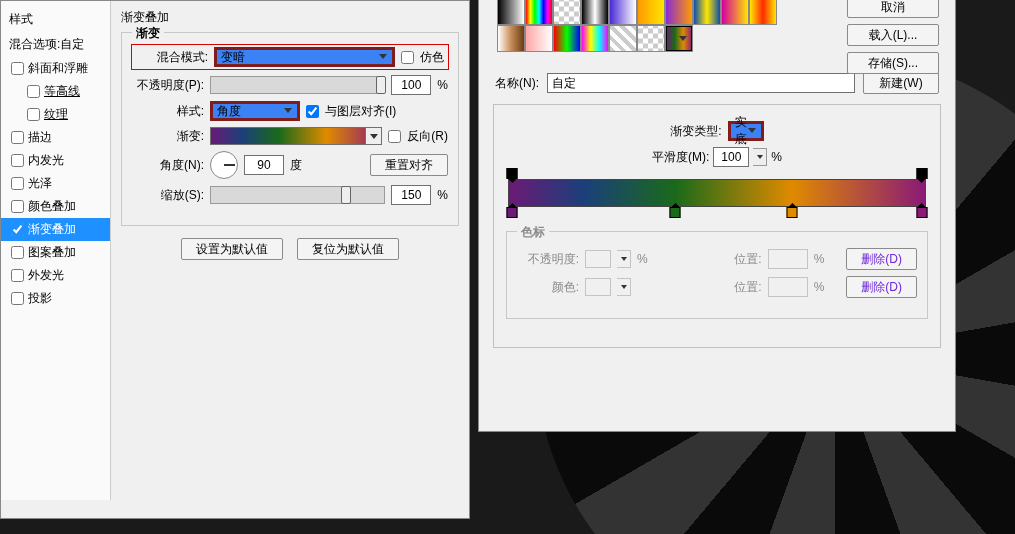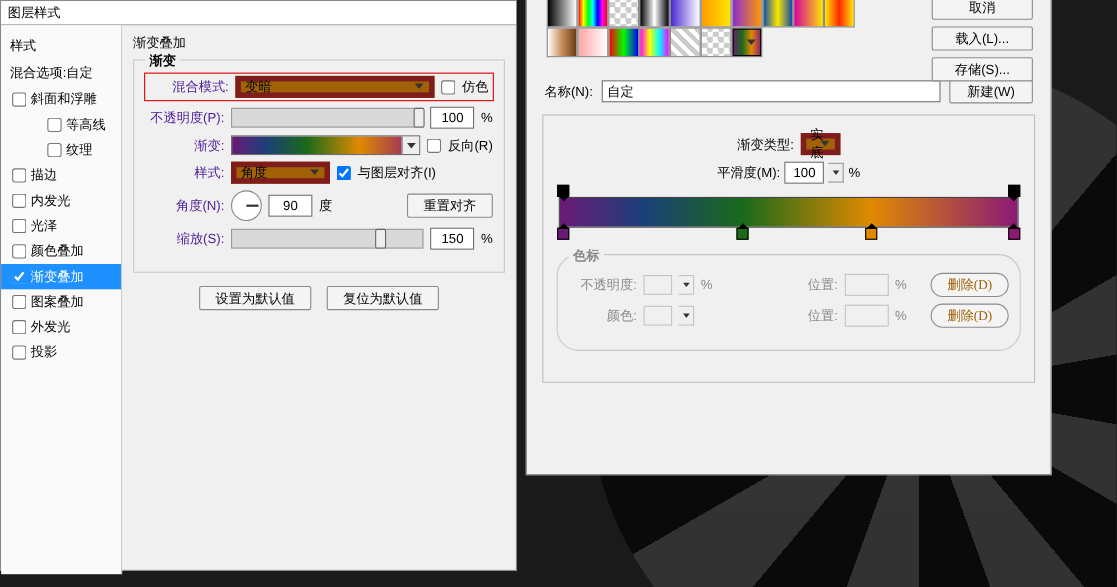--- a/index.html
+++ b/index.html
@@ -13,33 +13,33 @@
             opacity: .6; }
 
   
   .dlg-ls { position: absolute; left: 0; top: 0; width: 470px; height: 519px; background: #f0f0f0; border: 1px solid #888; }
   .dlg-ls .titlebar { background: #fff; padding: 2px 6px; border-bottom: 1px solid #aaa; color: #000; }
 
   .ls-body { display: flex; height: calc(100% - 18px); }
   .ls-sidebar { width: 110px; background: #fafafa; border-right: 1px solid #ccc; padding: 6px 0; }
   .ls-sidecap { padding: 4px 8px; font-weight: 400; }
   .ls-item { display: flex; align-items: center; gap: 4px; padding: 3px 6px 3px 10px; cursor: default; }
-  .ls-item.indent { padding-left: 42px; }
+  .ls-item.indent { padding-left: 26px; text-decoration: underline; }
   .ls-item.selected { background: #1e90ff; color: #fff; }
   .ls-item.selected .cb { accent-color: #1e90ff; filter: none; }
   .cb { width: 13px; height: 13px; }
 
   .ls-main { flex: 1; padding: 8px 10px; }
   .ls-main h3 { font-weight: 400; margin-bottom: 6px; }
   .fieldset { border: 1px solid #c8c8c8; padding: 10px 10px 14px; position: relative; }
   .fieldset > .legend { position: absolute; top: -8px; left: 10px; background: #f0f0f0; padding: 0 4px; font-weight: bold; }
 
   .row { display: flex; align-items: center; gap: 6px; margin: 6px 0; }
-  .lbl { width: 72px; text-align: right; color: #4c1d95; white-space: nowrap; }
-  .sel { height: 20px; border: 5px solid #7f1d1d; background: #a16207; padding: 0 18px 0 4px; position: relative; display: inline-flex; align-items: center; min-width: 0; }
+  .lbl { width: 72px; text-align: right; color: #000000; white-space: nowrap; }
+  .sel { height: 20px; border: 3px solid #7f1d1d; background: #3b82f6; padding: 0 18px 0 4px; position: relative; display: inline-flex; align-items: center; min-width: 0; }
   .sel::after { content: ""; position: absolute; right: 5px; top: 50%; width: 0; height: 0; border-left: 4px solid transparent; border-right: 4px solid transparent; border-top: 5px solid #333; transform: translateY(-60%); }
   .red-outline { outline: 1px solid #d00; outline-offset: 0; }
 
   .slider { flex: 1; height: 18px; background: #d9d9d9; border: 1px solid #9a9a9a; position: relative; }
   .slider .knob { position: absolute; top: -1px; width: 10px; height: 18px; background: #eee; border: 1px solid #666; border-radius: 2px; transform: translateX(-50%); }
   .numbox { width: 40px; height: 20px; border: 1px solid #707070; background: #fff; text-align: center; line-height: 18px; }
 
   .grad-sw { flex: 1; height: 18px; border: 1px solid #707070; background: linear-gradient(90deg,#6b1a76 0%,#1b3f7a 18%,#1a6a1a 40%,#e08a00 68%,#8a1a76 100%); position: relative; }
   .grad-sw .dd { position: absolute; right: 0; top: 0; bottom: 0; width: 16px; border-left: 1px solid #707070; background: #eee; display: flex; align-items: center; justify-content: center; }
   .grad-sw .dd::before { content: ""; border-left: 4px solid transparent; border-right: 4px solid transparent; border-top: 5px solid #333; }
@@ -67,32 +67,31 @@
   .stop { position: absolute; width: 11px; height: 11px; border: 1px solid #000; transform: translateX(-50%); }
   .stop.top { top: -11px; background: #000; }
   .stop.top::after { content: ""; position: absolute; left: 50%; bottom: -5px; transform: translateX(-50%); border-left: 5px solid transparent; border-right: 5px solid transparent; border-top: 5px solid #000; }
   .stop.bot { bottom: -11px; }
   .stop.bot::before { content: ""; position: absolute; left: 50%; top: -5px; transform: translateX(-50%); border-left: 5px solid transparent; border-right: 5px solid transparent; border-bottom: 5px solid #000; }
 
   .swatch-box { width: 26px; height: 18px; border: 1px solid #999; background: #fff; }
   .swatch-dd  { width: 14px; height: 18px; border: 1px solid #999; border-left: none; display: flex; align-items: center; justify-content: center; background: #eee; }
   .swatch-dd::before { content: ""; border-left: 3px solid transparent; border-right: 3px solid transparent; border-top: 4px solid #333; }
 
-  .dis { color: #8a8a8a; border-radius: 20px; }
-  .dis .btn, .btn.dis { color: #a16207; font-family: Liberation Serif, serif; }
+  .dis { color: #8a8a8a; }
+  .dis .btn, .btn.dis { color: #6d28d9; }
   .dis .numbox, .dis .swatch-box, .dis .swatch-dd { background: #f0f0f0; border-color: #c4c4c4; }
 
 </style>
 </head>
 <body>
 
 <div class="bg-art"></div>
 
 <div class="dlg-ls">
-  <div class="titlebar">图层样式</div>
   <div class="ls-body">
     <div class="ls-sidebar">
       <div class="ls-sidecap">样式</div>
       <div class="ls-sidecap">混合选项:自定</div>
       <div id="ls-items">
           <div class="ls-item">
             <input type="checkbox" class="cb" style="">
             <span>斜面和浮雕</span>
           </div>
           <div class="ls-item indent">
@@ -155,35 +154,35 @@
         <div class="row">
           <span class="lbl">不透明度(P):</span>
           <div class="slider">
               <div class="knob" style="left:98%"></div>
             </div>
           <span class="numbox">100</span>
           <span>%</span>
         </div>
 
         <div class="row">
+          <span class="lbl">样式:</span>
+          <span class="sel" style="width:90px">
+              <span>角度</span>
+            </span>
+          <input type="checkbox" class="cb" checked="" style="">
+          <span>与图层对齐(I)</span>
+        </div>
+
+        <div class="row">
           <span class="lbl">渐变:</span>
           <div class="grad-sw">
               <div class="dd"></div>
             </div>
           <input type="checkbox" class="cb" style="">
           <span>反向(R)</span>
-        </div>
-
-        <div class="row">
-          <span class="lbl">样式:</span>
-          <span class="sel" style="width:90px">
-              <span>角度</span>
-            </span>
-          <input type="checkbox" class="cb" checked="" style="">
-          <span>与图层对齐(I)</span>
         </div>
 
         <div class="row">
           <span class="lbl">角度(N):</span>
           <span class="dial"></span>
           <span class="numbox">90</span>
           <span>度</span>
           <span style="flex:1"></span>
           <span class="btn">重置对齐</span>
         </div>

